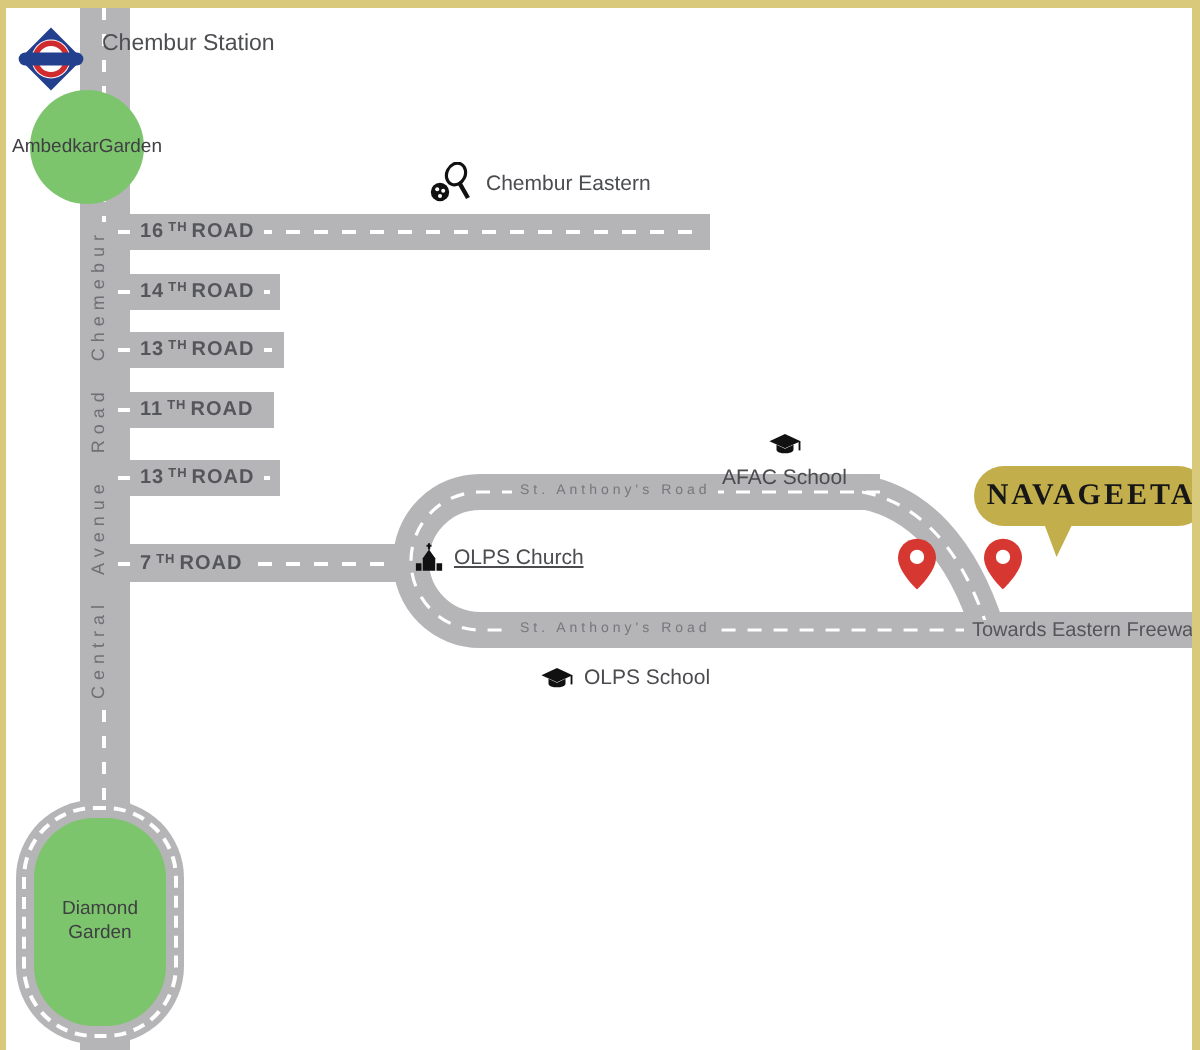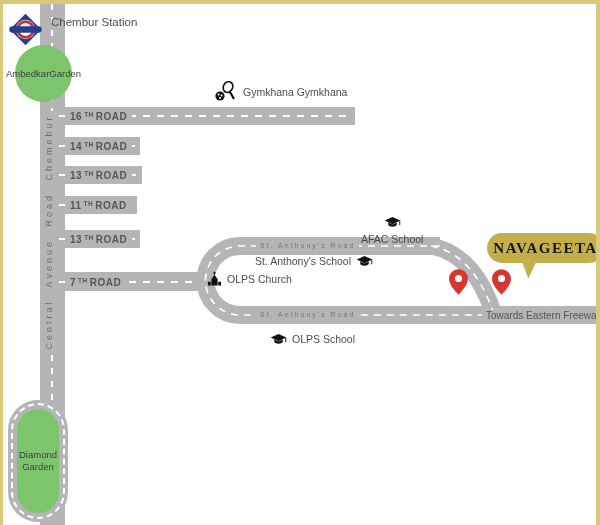--- a/index.html
+++ b/index.html
@@ -33,21 +33,21 @@
   .loop-svg .cl{fill:none;stroke:var(--dash-white);stroke-width:1.6;stroke-dasharray:7 6;}
   .onroad{position:absolute;z-index:2;background:var(--road);color:var(--small-road-text);
          font-size:7px;letter-spacing:2px;padding:0 4px;white-space:nowrap;}
   .direction{position:absolute;z-index:2;background:var(--road);color:var(--road-text);
          font-size:10px;padding:0 4px;white-space:nowrap;}
   
   .garden{position:absolute;background:var(--garden-green);display:flex;flex-direction:row;
          align-items:center;justify-content:center;color:var(--garden-text);font-size:9.5px;
          line-height:12px;z-index:3;text-align:center;}
   .g-amb{left:12px;top:41px;width:57px;height:57px;border-radius:50%;}
-  .roundabout{position:absolute;left:5px;top:396px;width:60px;height:122px;border-radius:39px;
+  .roundabout{position:absolute;left:5px;top:396px;width:84px;height:122px;border-radius:39px;
          background:var(--road);z-index:3;}
   .roundabout .ring{position:absolute;left:3px;top:3px;right:3px;bottom:3px;border-radius:36px;
          border:2px dashed var(--dash-white);}
   .roundabout .green{position:absolute;left:9px;top:9px;right:9px;bottom:9px;border-radius:30px;
          background:var(--garden-green);display:flex;flex-direction:column;align-items:center;
          justify-content:center;color:var(--garden-text);font-size:9.5px;line-height:12px;text-align:center;}
   
   .poi{position:absolute;display:flex;align-items:center;gap:5px;z-index:4;
        color:var(--poi-text);font-size:10.5px;white-space:nowrap;}
   .station-label{position:absolute;left:48px;top:12px;font-size:11.5px;color:#4d4e52;z-index:4;}
@@ -131,42 +131,34 @@
 
   <div class="poi" style="left:210px;top:77px;">
     <svg width="25" height="22" viewBox="0 0 25 22">
       <ellipse cx="15" cy="6" rx="4.6" ry="5.6" fill="none" stroke="#111" stroke-width="1.6" transform="rotate(25 15 6)"></ellipse>
       <line x1="17" y1="11" x2="21" y2="18" stroke="#111" stroke-width="2.2"></line>
       <circle cx="7" cy="15" r="4.6" fill="#111"></circle>
       <circle cx="5.6" cy="13.6" r="1" fill="#fff"></circle>
       <circle cx="8.6" cy="14.4" r="1" fill="#fff"></circle>
       <circle cx="7" cy="17" r="1" fill="#fff"></circle>
     </svg>
-    <span>Gymkhana Gymkhana</span>
+    <span>Chembur Eastern</span>
   </div>
 
   <div class="poi" style="left:358px;top:212px;flex-direction:column;">
     <svg width="17" height="12" viewBox="0 0 24 16">
       <path d="M12 1 L23 6 L12 11 L1 6 Z" fill="#111"></path>
       <path d="M6 8.6 v3.4 c0 1.6 3 2.6 6 2.6 s6 -1 6 -2.6 v-3.4 l-6 2.8 z" fill="#111"></path>
       <rect x="21.6" y="6" width="1.3" height="6.5" fill="#111"></rect>
     </svg>
     <span>AFAC School</span>
   </div>
 
-  <div class="poi" style="left:252px;top:251px;">
-    <span>St. Anthony's School</span>
-    <svg width="17" height="12" viewBox="0 0 24 16">
-      <path d="M12 1 L23 6 L12 11 L1 6 Z" fill="#111"></path>
-      <path d="M6 8.6 v3.4 c0 1.6 3 2.6 6 2.6 s6 -1 6 -2.6 v-3.4 l-6 2.8 z" fill="#111"></path>
-      <rect x="21.6" y="6" width="1.3" height="6.5" fill="#111"></rect>
-    </svg>
-  </div>
 
-  <div class="poi" style="left:204px;top:267px;">
+  <div class="poi" style="left:204px;top:267px;text-decoration:underline;">
     <svg width="15" height="15" viewBox="0 0 24 22">
       <path d="M12 0 v5 M10 2 h4" stroke="#111" stroke-width="1.6" fill="none"></path>
       <path d="M7 12 L12 5 L17 12 v10 H7 Z" fill="#111"></path>
       <path d="M1.5 22 v-6 h4.5 v6 Z M18 22 v-6 h4.5 v6 Z" fill="#111"></path>
     </svg>
     <span>OLPS Church</span>
   </div>
 
   <div class="poi" style="left:267px;top:289px;margin-top:40px;">
     <svg width="17" height="12" viewBox="0 0 24 16">

